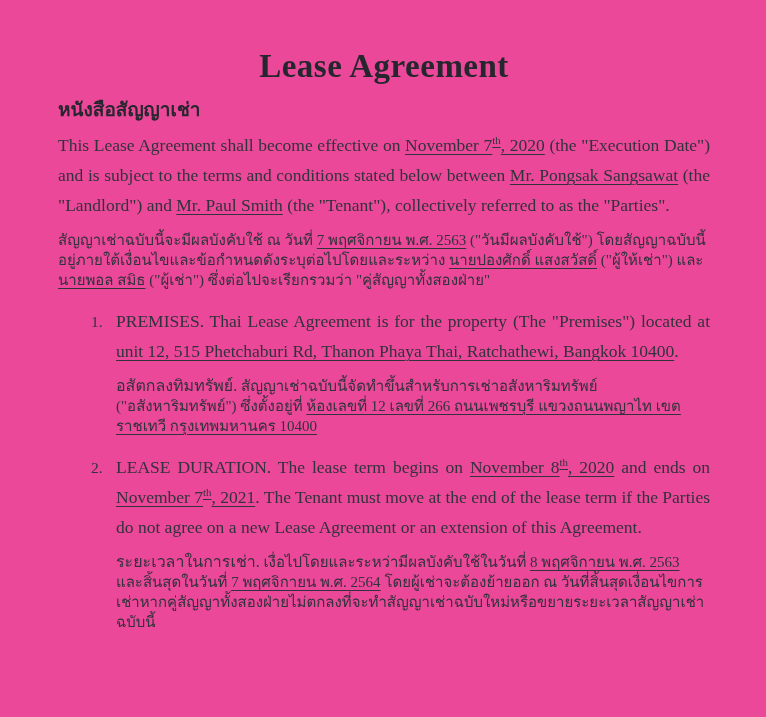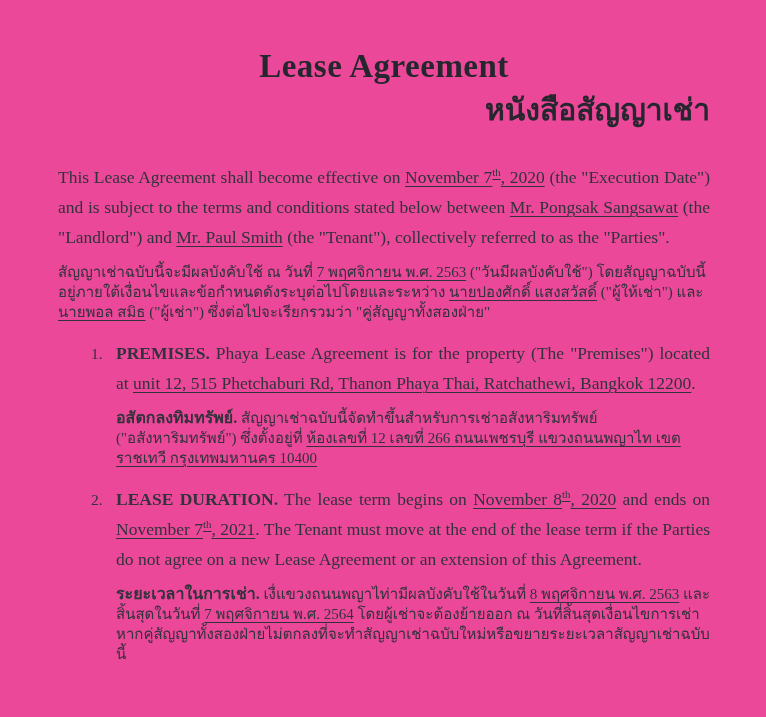--- a/index.html
+++ b/index.html
@@ -22,58 +22,58 @@
     margin: 0;
     text-align: center;
     font-size: 33px;
     line-height: 40px;
     font-weight: bold;
     letter-spacing: 0.5px;
     color: #26262e;
   }
   .title-th {
     margin: 4px 0 0 0;
-    text-align: right;
-    font-size: 30px;
+    text-align: left;
+    font-size: 19px;
     line-height: 40px;
     font-weight: bold;
     color: #26262e;
   }
   p { margin: 0; }
   .en {
     font-size: 17.5px;
     line-height: 30px;
     text-align: justify;
   }
   .th {
     font-size: 15px;
     line-height: 20px;
     text-align: left;
   }
-  .intro-en { margin-top: 32px; }
+  .intro-en { }
   .intro-th { margin-top: 10px; }
   .clause-list {
     list-style: none;
     margin: 0;
     padding: 0;
   }
   .clause {
     display: flex;
     margin-top: 16px;
   }
   .clause-num {
     flex: 0 0 25px;
     margin-left: 33px;
     font-size: 15.5px;
     line-height: 30px;
     padding-top: 1px;
   }
   .clause-body { flex: 1; min-width: 0; }
   .clause-body .th { margin-top: 10px; }
-  .b { font-weight: bold; }
+  .b { font-weight: normal; }
   .th .b { font-size: 16px; }
   .u { text-decoration: underline; text-underline-offset: 2.5px; text-decoration-thickness: 1px; }
   .sup {
     vertical-align: super;
     font-size: 0.62em;
     line-height: 0;
   }
 </style>
 </head>
 <body>
@@ -86,28 +86,28 @@
 
   <p class="en intro-en"><span>This Lease Agreement shall become effective on </span><span class="u">November 7</span><span class="u sup">th</span><span class="u">, 2020</span><span> (the "Execution Date") and is subject to the terms and conditions stated below between </span><span class="u">Mr. Pongsak Sangsawat</span><span> (the "Landlord") and </span><span class="u">Mr. Paul Smith</span><span> (the "Tenant"), collectively referred to as the "Parties".</span></p>
 
   <p class="th intro-th"><span>สัญญาเช่าฉบับนี้จะมีผลบังคับใช้ ณ วันที่ </span><span class="u">7 พฤศจิกายน พ.ศ. 2563</span><span> ("วันมีผลบังคับใช้") โดยสัญญาฉบับนี้อยู่ภายใต้เงื่อนไขและข้อกำหนดดังระบุต่อไปโดยและระหว่าง </span><span class="u">นายปองศักดิ์ แสงสวัสดิ์</span><span> ("ผู้ให้เช่า") และ </span><span class="u">นายพอล สมิธ</span><span> ("ผู้เช่า") ซึ่งต่อไปจะเรียกรวมว่า "คู่สัญญาทั้งสองฝ่าย"</span></p>
 
   <ol class="clause-list">
 
     <li class="clause">
       <span class="clause-num">1.</span>
       <div class="clause-body">
-        <p class="en"><span class="b">PREMISES.</span><span> Phaya Lease Agreement is for the property (The "Premises") located at </span><span class="u">unit 12, 515 Phetchaburi Rd, Thanon Phaya Thai, Ratchathewi, Bangkok 12200</span><span>.</span></p>
+        <p class="en"><span class="b">PREMISES.</span><span> Thai Lease Agreement is for the property (The "Premises") located at </span><span class="u">unit 12, 515 Phetchaburi Rd, Thanon Phaya Thai, Ratchathewi, Bangkok 10400</span><span>.</span></p>
         <p class="th"><span class="b">อสัตกลงทิมทรัพย์.</span><span> สัญญาเช่าฉบับนี้จัดทำขึ้นสำหรับการเช่าอสังหาริมทรัพย์ ("อสังหาริมทรัพย์") ซึ่งตั้งอยู่ที่ </span><span class="u">ห้องเลขที่ 12 เลขที่ 266 ถนนเพชรบุรี แขวงถนนพญาไท เขตราชเทวี กรุงเทพมหานคร 10400</span></p>
       </div>
     </li>
 
     <li class="clause">
       <span class="clause-num">2.</span>
       <div class="clause-body">
         <p class="en"><span class="b">LEASE DURATION.</span><span> The lease term begins on </span><span class="u">November 8</span><span class="u sup">th</span><span class="u">, 2020</span><span> and ends on </span><span class="u">November 7</span><span class="u sup">th</span><span class="u">, 2021</span><span>. The Tenant must move at the end of the lease term if the Parties do not agree on a new Lease Agreement or an extension of this Agreement.</span></p>
-        <p class="th"><span class="b">ระยะเวลาในการเช่า.</span><span> เงื่แขวงถนนพญาไท่ามีผลบังคับใช้ในวันที่ </span><span class="u">8 พฤศจิกายน พ.ศ. 2563</span><span> และสิ้นสุดในวันที่ </span><span class="u">7 พฤศจิกายน พ.ศ. 2564</span><span> โดยผู้เช่าจะต้องย้ายออก ณ วันที่สิ้นสุดเงื่อนไขการเช่าหากคู่สัญญาทั้งสองฝ่ายไม่ตกลงที่จะทำสัญญาเช่าฉบับใหม่หรือขยายระยะเวลาสัญญาเช่าฉบับนี้</span></p>
+        <p class="th"><span class="b">ระยะเวลาในการเช่า.</span><span> เงื่อไปโดยและระหว่ามีผลบังคับใช้ในวันที่ </span><span class="u">8 พฤศจิกายน พ.ศ. 2563</span><span> และสิ้นสุดในวันที่ </span><span class="u">7 พฤศจิกายน พ.ศ. 2564</span><span> โดยผู้เช่าจะต้องย้ายออก ณ วันที่สิ้นสุดเงื่อนไขการเช่าหากคู่สัญญาทั้งสองฝ่ายไม่ตกลงที่จะทำสัญญาเช่าฉบับใหม่หรือขยายระยะเวลาสัญญาเช่าฉบับนี้</span></p>
       </div>
     </li>
 
   </ol>
 
 </div>
 
 </body></html>

